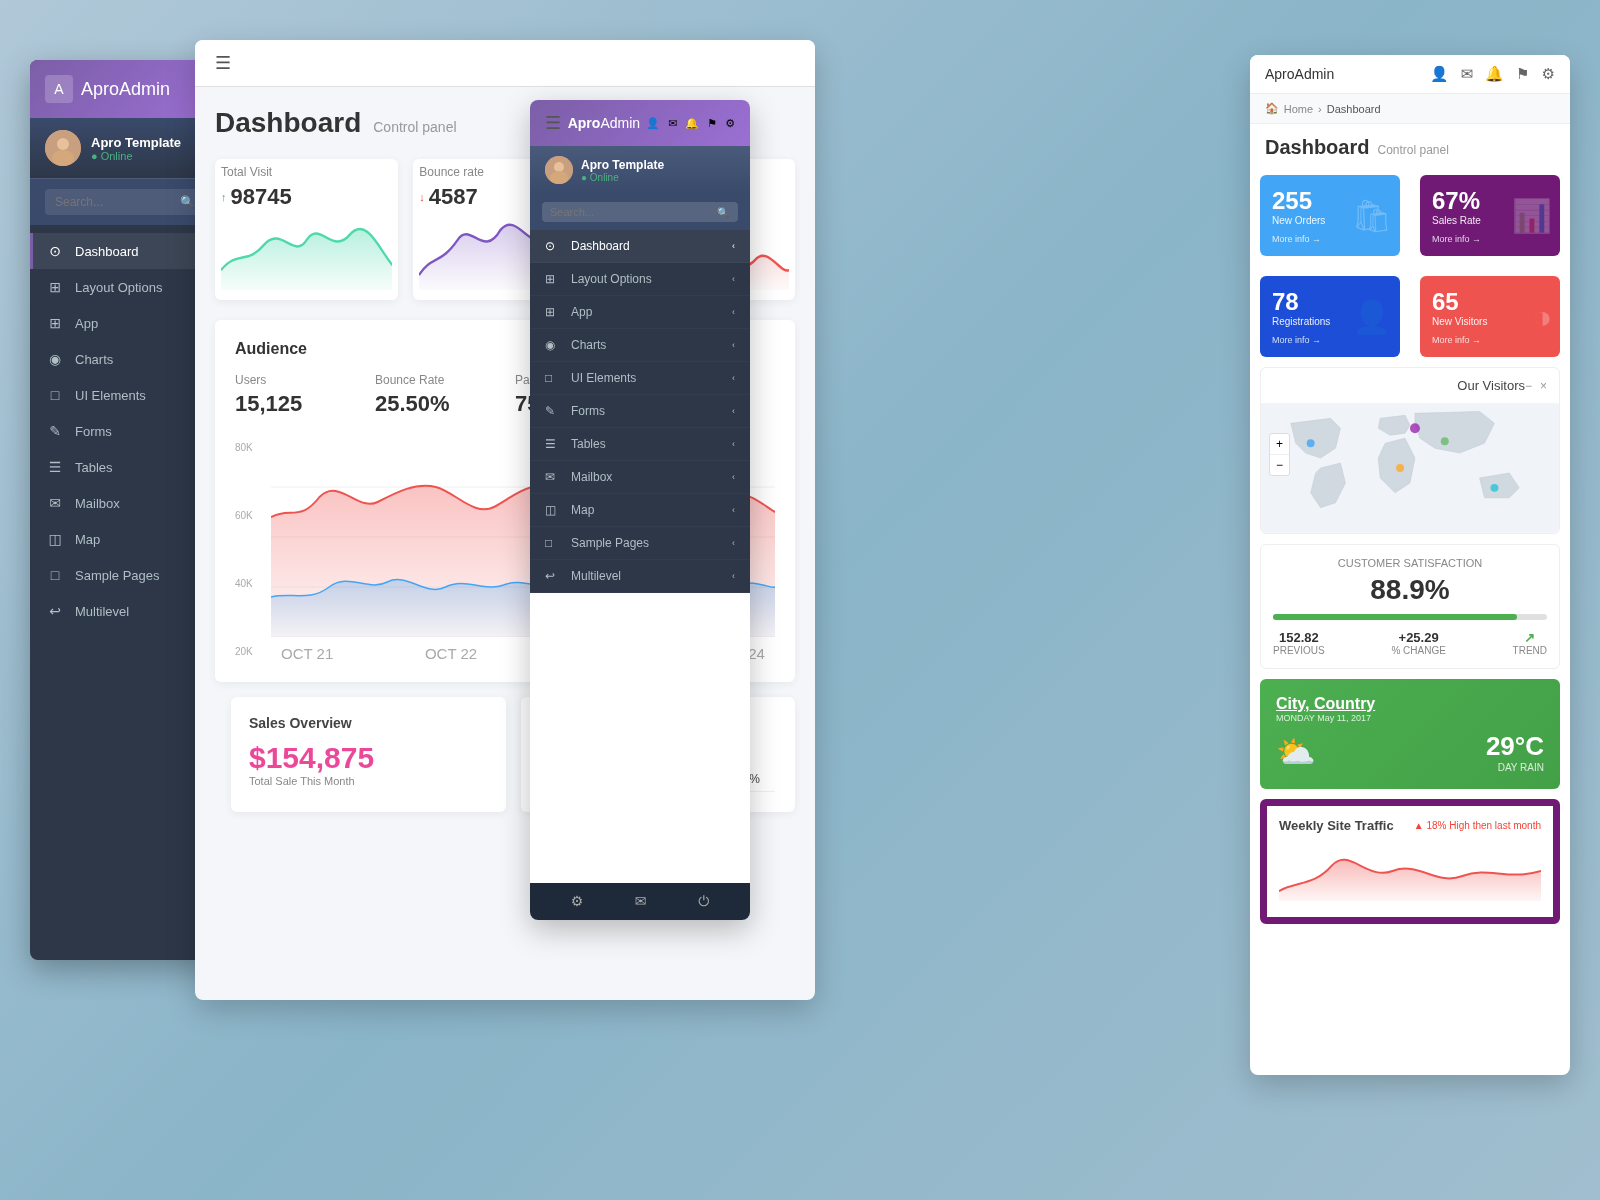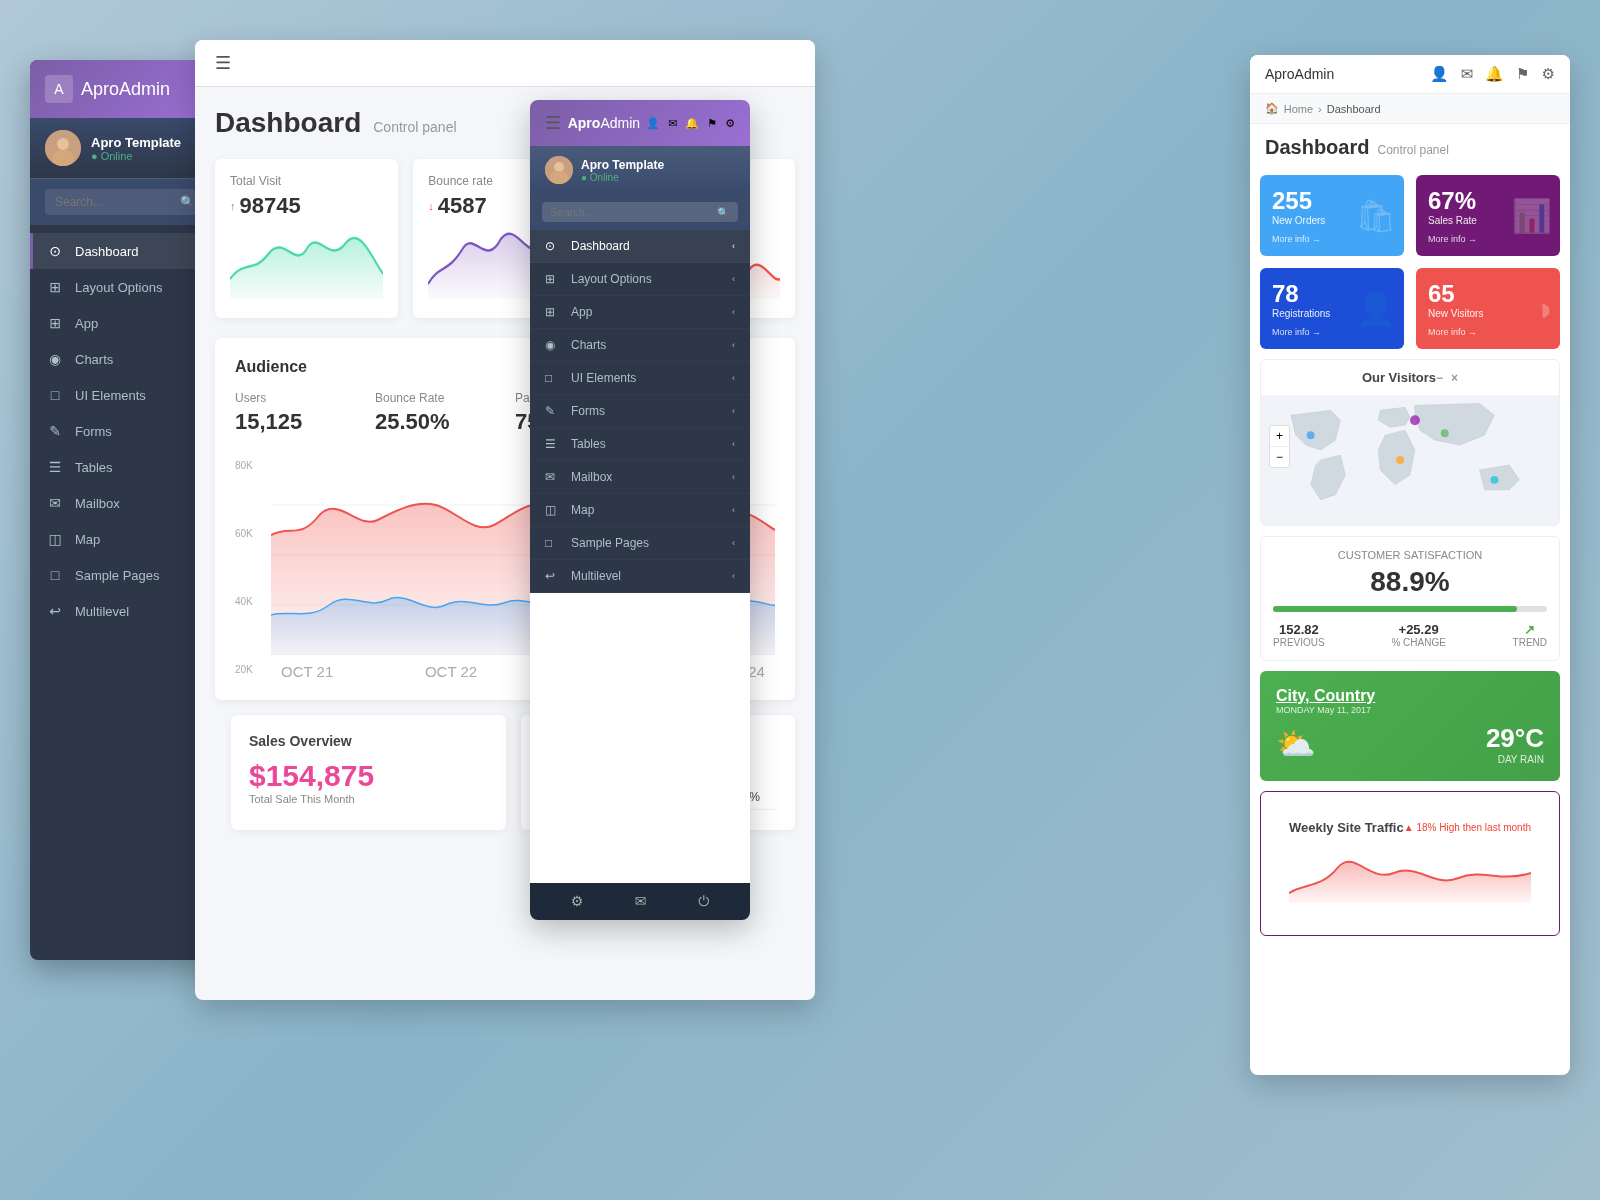--- a/index.html
+++ b/index.html
@@ -152,21 +152,21 @@
     
     .stat-cards {
       display: flex;
       gap: 15px;
       margin-bottom: 20px;
     }
     .stat-card {
       flex: 1;
       background: white;
       border-radius: 6px;
-      padding: 15px;
+      padding: 6px;
       box-shadow: 0 2px 8px rgba(0,0,0,0.06);
     }
     .stat-card-title { font-size: 12px; color: #888; margin-bottom: 5px; }
     .stat-card-value { font-size: 22px; font-weight: 700; color: #333; text-align: right; }
     .stat-card-indicator { font-size: 11px; }
     .stat-card-indicator.up { color: #4caf50; }
     .stat-card-indicator.down { color: #f44336; }
 
     
     .audience-section {
@@ -311,21 +311,21 @@
       align-items: baseline;
       gap: 8px;
     }
     .right-page-title h2 { font-size: 20px; font-weight: 700; color: #333; }
     .right-page-title span { font-size: 12px; color: #999; }
 
     
     .right-stat-cards {
       display: grid;
       grid-template-columns: 1fr 1fr;
-      gap: 12px;
+      gap: 20px;
       padding: 8px 10px 10px;
     }
     .right-stat {
       border-radius: 6px;
       padding: 12px;
       color: white;
       position: relative;
       overflow: hidden;
     }
     .right-stat.blue { background: #42a5f5; }
@@ -347,23 +347,23 @@
     .visitors-section {
       margin: 0 10px 10px;
       border: 1px solid #eee;
       border-radius: 6px;
       overflow: hidden;
     }
     .visitors-header {
       padding: 10px 12px;
       display: flex;
       align-items: center;
-      justify-content: center;
+      justify-content: flex-end;
       font-size: 13px;
-      font-weight: 700;
+      font-weight: 400;
       color: #444;
     }
     .visitors-header-icons { display: flex; gap: 8px; color: #999; font-size: 12px; }
     .world-map {
       background: #f8f9fa;
       height: 130px;
       position: relative;
       overflow: hidden;
     }
 
@@ -403,23 +403,24 @@
       background: linear-gradient(135deg, #4caf50, #43a047);
       border-radius: 6px;
       padding: 16px;
       color: white;
     }
     .weather-main { display: flex; align-items: center; justify-content: space-between; }
 
     
     .traffic-section {
       margin: 0 10px;
-      border: 1px solid #701a75;
+      border: 7px solid #701a75;
       border-radius: 6px;
-      padding: 28px;
+      padding: 12px;
+      text-align: right;
     }
     .traffic-header {
       display: flex;
       align-items: center;
       justify-content: space-between;
       margin-bottom: 8px;
     }
     .traffic-title { font-size: 13px; font-weight: 600; color: #444; }
     .traffic-badge { font-size: 10px; color: #f44336; }
 

